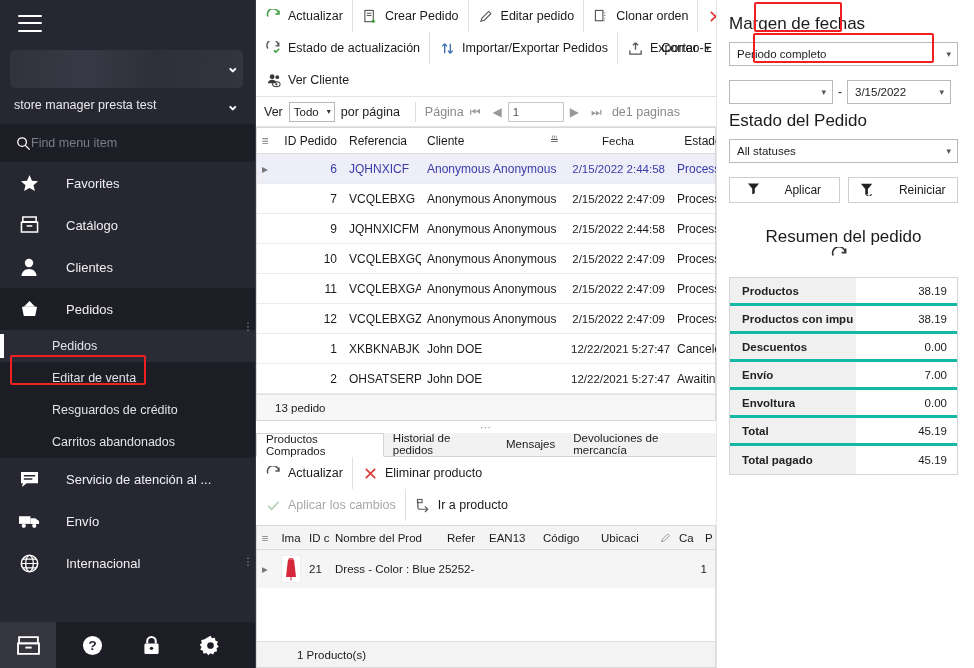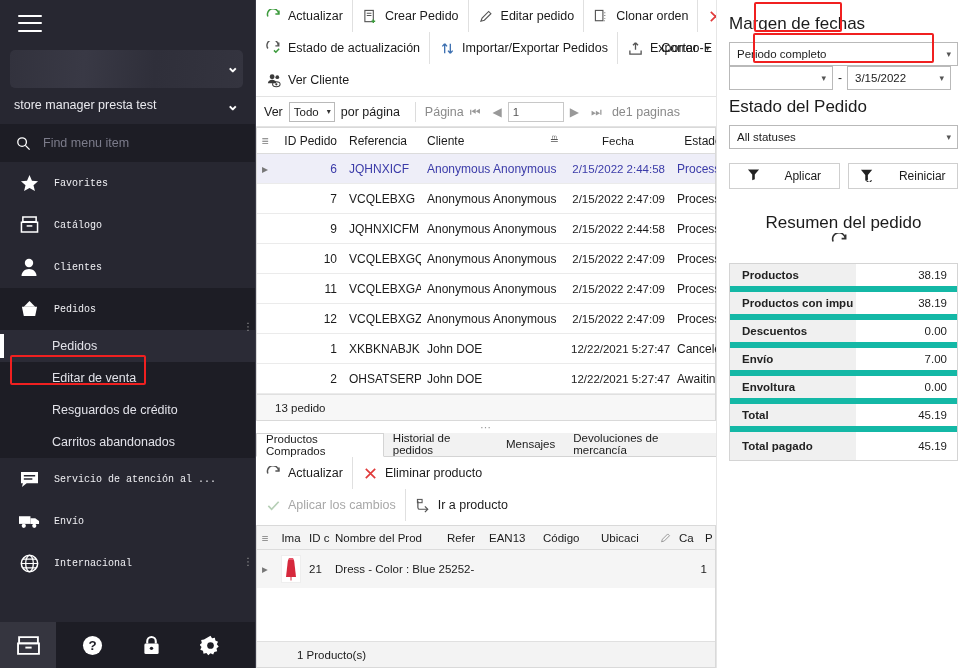--- a/index.html
+++ b/index.html
@@ -43,30 +43,29 @@
     position:absolute; right: 16px; top: 12px; color:#fff; font-size: 15px; font-weight:bold;
   }
   .store-name {
     height: 30px; display:flex; align-items:center; padding: 0 16px 0 14px;
     font-size: 12.5px; color:#e9e9ee; position:relative; margin-top: 2px;
   }
   .store-name .chev { position:absolute; right:16px; top:6px; color:#fff; font-size:15px; font-weight:bold;}
 
   .find-box {
     background:#1d1d25; height: 38px; display:flex; align-items:center;
-    padding-left: 16px; gap: 12px; margin-top: 4px;
+    padding-left: 16px; gap: 0; margin-top: 4px;
   }
   .find-box .ph { color:#7c7c8b; font-size: 12.5px; }
 
   .nav { flex: 1 1 auto; overflow:hidden; }
   .nav-item {
-    height: 42px; display:flex; align-items:center; gap: 14px;
-    padding-left: 18px; font-size: 10px; color:#f0f0f4;
+    height: 42px; display:flex; align-items:center; gap: 26px;
+    padding-left: 18px; font-size: 13px; color:#f0f0f4;
     cursor:pointer;
-    font-family:Liberation Mono, monospace;
   }
   .nav-item .ic { width: 22px; display:flex; align-items:center; justify-content:center; }
   .nav-item.active { background:#1d1d25; }
   .sub-block { background:#1d1d25; }
   .sub-item {
     height: 32px; display:flex; align-items:center;
     padding-left: 52px; font-size: 12.5px; color:#e2e2e9; cursor:pointer;
   }
   .sub-item.selected { background:#2b2b36; position:relative; }
   .sub-item.selected::before {
@@ -162,34 +161,34 @@
     width: 20px; height: 28px; background:#fff; display:flex; align-items:center; justify-content:center;
     border:1px solid #eee;
   }
 
   
   .rp { padding: 14px 16px 0 12px; }
   .rp h2 { font-size: 17px; font-weight: normal; margin: 0 0 8px 0; color:#1b1b1b; }
   .rp h2.sum { display:flex; align-items:center; justify-content:space-between;flex-direction:column; }
   .sel-box {
     height: 24px; border:1px solid #b9b9b9; background:#fff; display:flex; align-items:center;
-    justify-content:space-between; padding: 0 6px 0 7px; font-size:11.5px; margin-bottom: 0;
+    justify-content:space-between; padding: 0 6px 0 7px; font-size:11.5px; margin-bottom: 14px;
   }
   .sel-box .caret { color:#555; font-size:9px; }
   .date-row { display:flex; align-items:center; gap:5px; margin-bottom: 6px;}
   .date-row .sel-box { margin-bottom:0; }
   .d1 { width: 104px; }
   .d2 { width: 104px; }
   .btn-row { display:flex; gap: 8px; margin-top: 14px; }
   .fbtn {
     flex:1; height: 26px; border:1px solid #cfcfcf; background:#fff; display:flex;
     align-items:center; justify-content:center; gap:24px; font-size:12px; cursor:pointer;
   }
   .sum-table { border:1px solid #d4d4d4; }
-  .sum-row { height: 28px; display:flex; align-items:center; border-bottom:6px solid #14b8a6; font-size:11.5px;}
+  .sum-row { height: 28px; display:flex; align-items:center; border-bottom:3px solid #14b8a6; font-size:11.5px;}
   .sum-row:last-child { border-bottom:none; }
   .sum-k { width: 126px; flex:0 0 126px; background:#f0f0f0; height:100%; display:flex; align-items:center; padding-left:12px; font-weight:bold; color:#222;}
   .sum-v { flex:1; text-align:right; padding-right:10px; }
   .dots-v { position:absolute; color:#9a9a9a; font-size:10px; line-height:3px; }
 </style>
 </head>
 <body>
 
 <div id="app">
 

